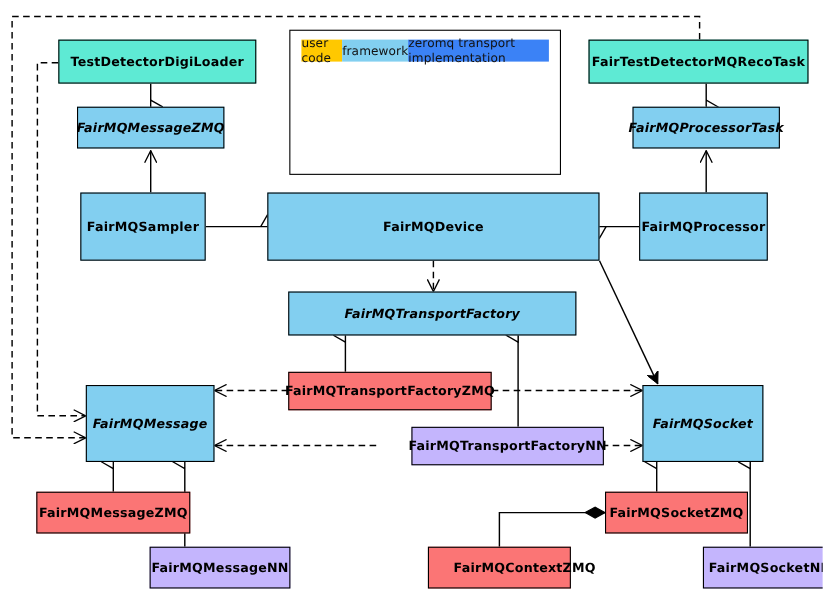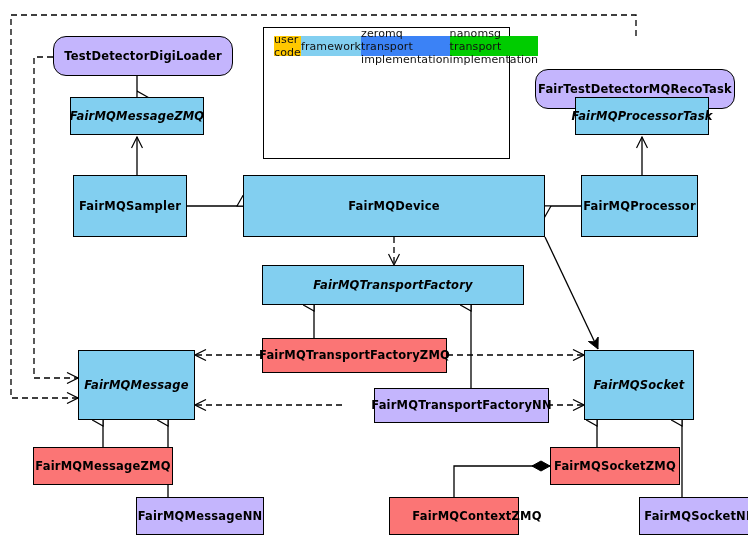--- a/index.html
+++ b/index.html
@@ -14,21 +14,21 @@
     display:flex;align-items:center;justify-content:center;
     text-align:center;
     font-size:11.5px;
     font-weight:bold;
     color:#000;
     line-height:1.1;
     letter-spacing:0.2px;
     z-index:3;
   }
   .node.abstract{font-style:italic;}
-  .c-user{background:#c4b5fd;border-radius:13px;}
+  .c-user{background:#5eead4;}
   .c-framework{background:#82cff0;}
   .c-zmq{background:#fb7575;}
   .c-nn{background:#c4b5fd;margin-left:32px;}
   #legend{
     position:absolute;
     left:263px;top:27px;width:247px;height:132px;
     background:#ffffff;border:1.5px solid #000;
     box-sizing:border-box;
     z-index:4;
     padding:8px 10px;
@@ -148,21 +148,21 @@
         <path d="M636,36 L636,15 L11,15 L11,398 L78,398" stroke-dasharray="6,4" marker-end="url(#openarrow)"></path>
       </g>
 
     </g>
   </svg>
 
   <div class="node c-user" style="left:53px;top:36px;width:180px;height:40px;">
     <span>TestDetectorDigiLoader</span>
   </div>
 
-  <div class="node c-user" style="left:535px;top:36px;width:200px;height:40px;margin-top:33px;">
+  <div class="node c-user" style="left:535px;top:36px;width:200px;height:40px;">
     <span>FairTestDetectorMQRecoTask</span>
   </div>
 
   <div class="node c-framework abstract" style="left:70px;top:97px;width:134px;height:38px;">
     <span>FairMQMessageZMQ</span>
   </div>
 
   <div class="node c-framework" style="left:73px;top:175px;width:114px;height:62px;">
     <span>FairMQSampler</span>
   </div>
@@ -222,18 +222,15 @@
   <div id="legend">
     <div class="legend-row" style="background:#ffc800;">
       <span>user code</span>
     </div>
     <div class="legend-row" style="background:#82cff0;">
       <span>framework</span>
     </div>
     <div class="legend-row" style="background:#3b82f6;">
       <span>zeromq transport implementation</span>
     </div>
-    <div class="legend-row" style="background:#00cc00;">
-      <span>nanomsg transport implementation</span>
-    </div>
   </div>
 
 </div>
 
 </body></html>

